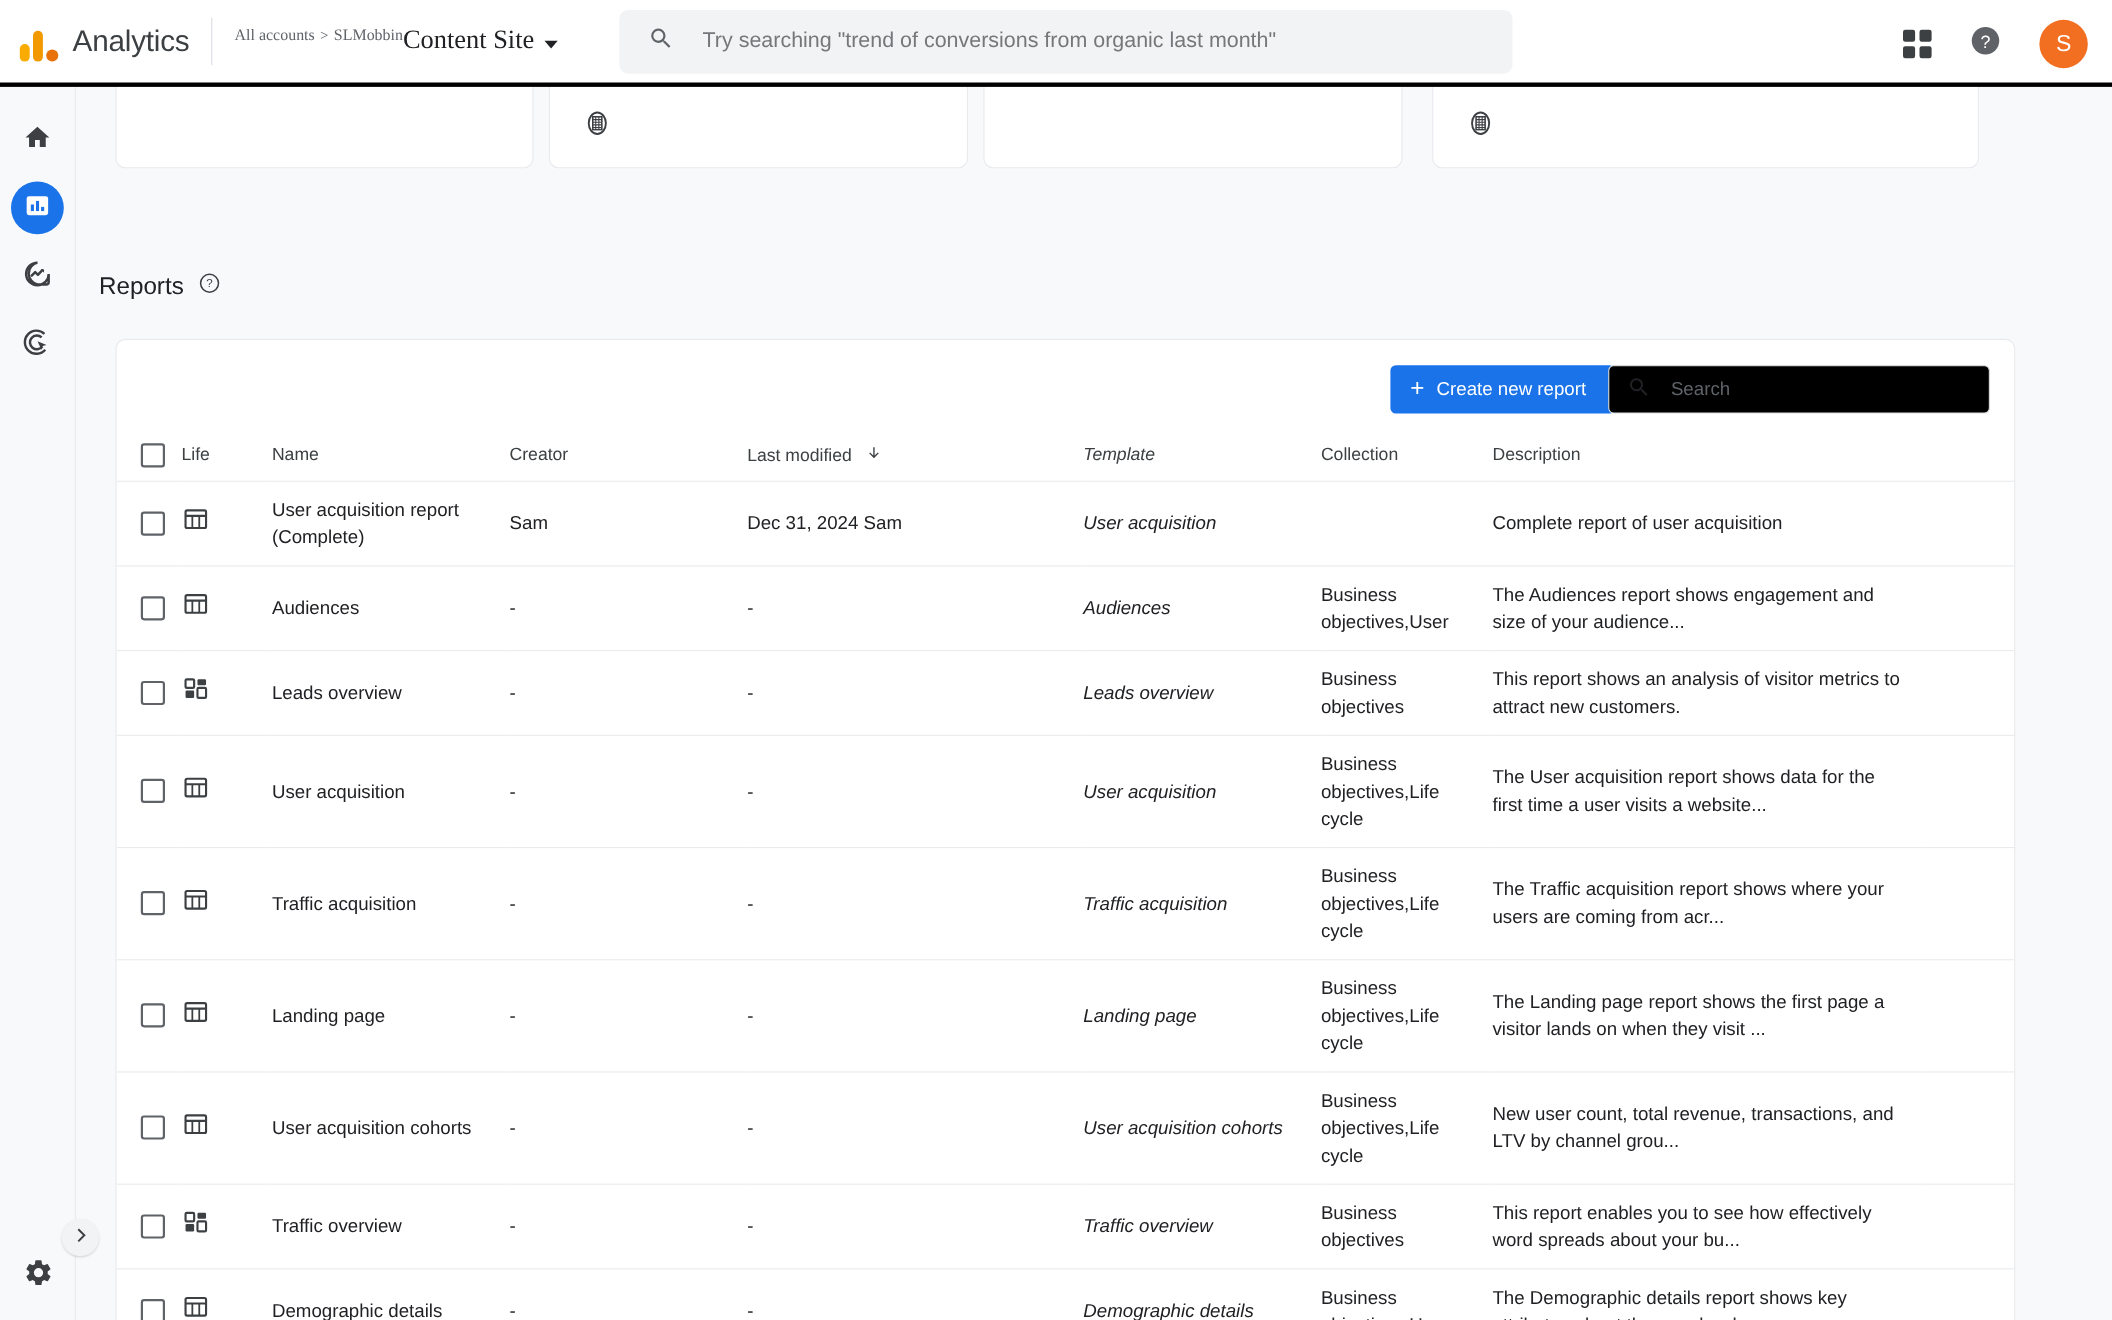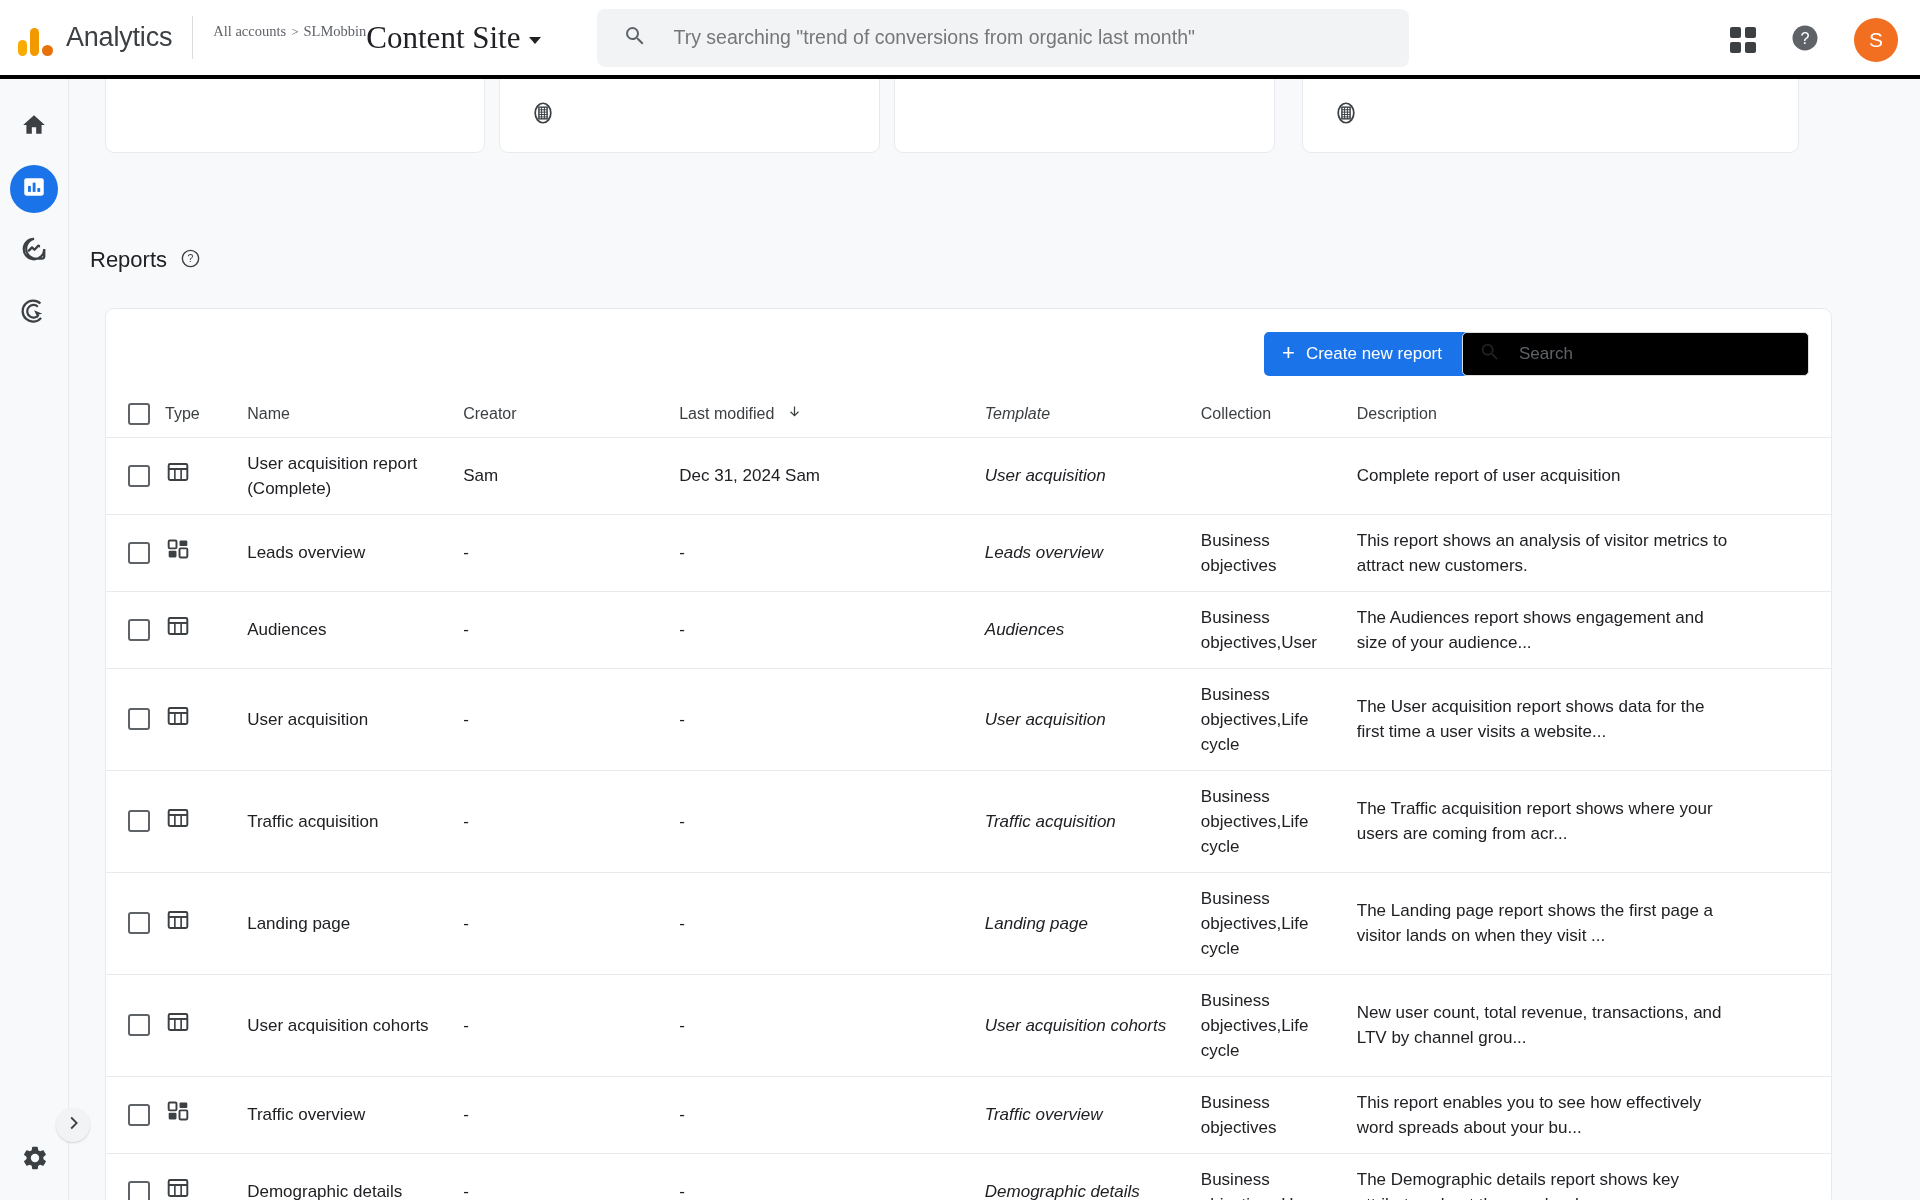--- a/index.html
+++ b/index.html
@@ -26,21 +26,21 @@
   .ga-logo .b3 { height: 11px; width: 11px; border-radius: 50%; background: #e8710a; margin-right: 0; }
   .brand-name {
     font-size: 27px; color: #3c4043; margin-left: 13px; letter-spacing: -0.2px;
     font-weight: 400;
   }
   .vdiv { width: 1px; height: 43px; background: #dadce0; margin: 0 20px; }
   .acct { display: flex; flex-direction: row; justify-content: center; font-family: Liberation Serif, serif; }
   .acct-crumb { font-size: 14.5px; color: #5f6368; line-height: 19px; }
   .acct-crumb .sep { margin: 0 5px; font-size: 13px; }
   .acct-prop {
-    font-size: 31px; color: #202124; line-height: 31px; display: flex; align-items: center;
+    font-size: 24px; color: #202124; line-height: 31px; display: flex; align-items: center;
   }
   .caret {
     width: 0; height: 0; margin-left: 9px; margin-top: 5px;
     border-left: 6px solid transparent; border-right: 6px solid transparent;
     border-top: 7px solid #202124;
   }
   .searchbar {
     margin-left: 56px;
     width: 812px; height: 58px;
     background: #f1f3f4; border-radius: 8px;
@@ -346,21 +346,21 @@
         <input value="" placeholder="Search" style="">
       </div>
     </div>
 
     <table class="tbl">
       <thead>
         <tr>
           <th class="c-chk">
             <span class="chk"></span>
           </th>
-          <th class="c-type">Type</th>
+          <th class="c-type">Life</th>
           <th class="c-name">Name</th>
           <th class="c-crea">Creator</th>
           <th class="c-last">
             <span>Last modified</span>
             <span class="sort-arrow">
               <svg width="15" height="15" viewBox="0 0 24 24">
                   <path fill="#3c4043" d="M11 4h2v12.2l4.6-4.6 1.4 1.4L12 20l-7-7 1.4-1.4 4.6 4.6z"></path>
                 </svg>
             </span>
           </th>
@@ -386,20 +386,37 @@
             <td class="c-tmpl">User acquisition</td>
             <td class="c-coll"></td>
             <td class="c-desc">Complete report of user acquisition</td>
             <td class="c-menu"><span class="dots"></span></td>
           </tr>
           <tr>
             <td class="c-chk">
               <span class="chk"></span>
             </td>
             <td class="c-type"><span><svg width="26" height="26" viewBox="0 0 24 24">
+                  <rect x="3.4" y="4.6" width="17.2" height="14.8" rx="1.3" fill="none" stroke="#3c4043" stroke-width="1.8"></rect>
+                  <path stroke="#3c4043" stroke-width="1.8" d="M3.4 9.2h17.2"></path>
+                  <path stroke="#3c4043" stroke-width="1.5" d="M9.1 9.2v10.2M14.9 9.2v10.2"></path>
+                </svg></span></td>
+            <td class="c-name">Audiences</td>
+            <td class="c-crea muted">-</td>
+            <td class="c-last muted">-</td>
+            <td class="c-tmpl">Audiences</td>
+            <td class="c-coll">Business objectives,User</td>
+            <td class="c-desc">The Audiences report shows engagement and size of your audience...</td>
+            <td class="c-menu"><span class="dots"></span></td>
+          </tr>
+          <tr>
+            <td class="c-chk">
+              <span class="chk"></span>
+            </td>
+            <td class="c-type"><span><svg width="26" height="26" viewBox="0 0 24 24">
                   <rect x="3.4" y="4.2" width="7.2" height="7.2" rx="1" fill="none" stroke="#3c4043" stroke-width="1.8"></rect>
                   <rect x="13.4" y="4.2" width="7.2" height="5" rx="1" fill="#3c4043"></rect>
                   <rect x="3.4" y="13.6" width="7.2" height="6.2" rx="1" fill="#3c4043"></rect>
                   <rect x="13.4" y="11.4" width="7.2" height="8.4" rx="1" fill="none" stroke="#3c4043" stroke-width="1.8"></rect>
                 </svg></span></td>
             <td class="c-name">Leads overview</td>
             <td class="c-crea muted">-</td>
             <td class="c-last muted">-</td>
             <td class="c-tmpl">Leads overview</td>
             <td class="c-coll">Business objectives</td>
@@ -408,37 +425,20 @@
           </tr>
           <tr>
             <td class="c-chk">
               <span class="chk"></span>
             </td>
             <td class="c-type"><span><svg width="26" height="26" viewBox="0 0 24 24">
                   <rect x="3.4" y="4.6" width="17.2" height="14.8" rx="1.3" fill="none" stroke="#3c4043" stroke-width="1.8"></rect>
                   <path stroke="#3c4043" stroke-width="1.8" d="M3.4 9.2h17.2"></path>
                   <path stroke="#3c4043" stroke-width="1.5" d="M9.1 9.2v10.2M14.9 9.2v10.2"></path>
                 </svg></span></td>
-            <td class="c-name">Audiences</td>
-            <td class="c-crea muted">-</td>
-            <td class="c-last muted">-</td>
-            <td class="c-tmpl">Audiences</td>
-            <td class="c-coll">Business objectives,User</td>
-            <td class="c-desc">The Audiences report shows engagement and size of your audience...</td>
-            <td class="c-menu"><span class="dots"></span></td>
-          </tr>
-          <tr>
-            <td class="c-chk">
-              <span class="chk"></span>
-            </td>
-            <td class="c-type"><span><svg width="26" height="26" viewBox="0 0 24 24">
-                  <rect x="3.4" y="4.6" width="17.2" height="14.8" rx="1.3" fill="none" stroke="#3c4043" stroke-width="1.8"></rect>
-                  <path stroke="#3c4043" stroke-width="1.8" d="M3.4 9.2h17.2"></path>
-                  <path stroke="#3c4043" stroke-width="1.5" d="M9.1 9.2v10.2M14.9 9.2v10.2"></path>
-                </svg></span></td>
             <td class="c-name">User acquisition</td>
             <td class="c-crea muted">-</td>
             <td class="c-last muted">-</td>
             <td class="c-tmpl">User acquisition</td>
             <td class="c-coll">Business objectives,Life cycle</td>
             <td class="c-desc">The User acquisition report shows data for the first time a user visits a website...</td>
             <td class="c-menu"><span class="dots"></span></td>
           </tr>
           <tr>
             <td class="c-chk">

